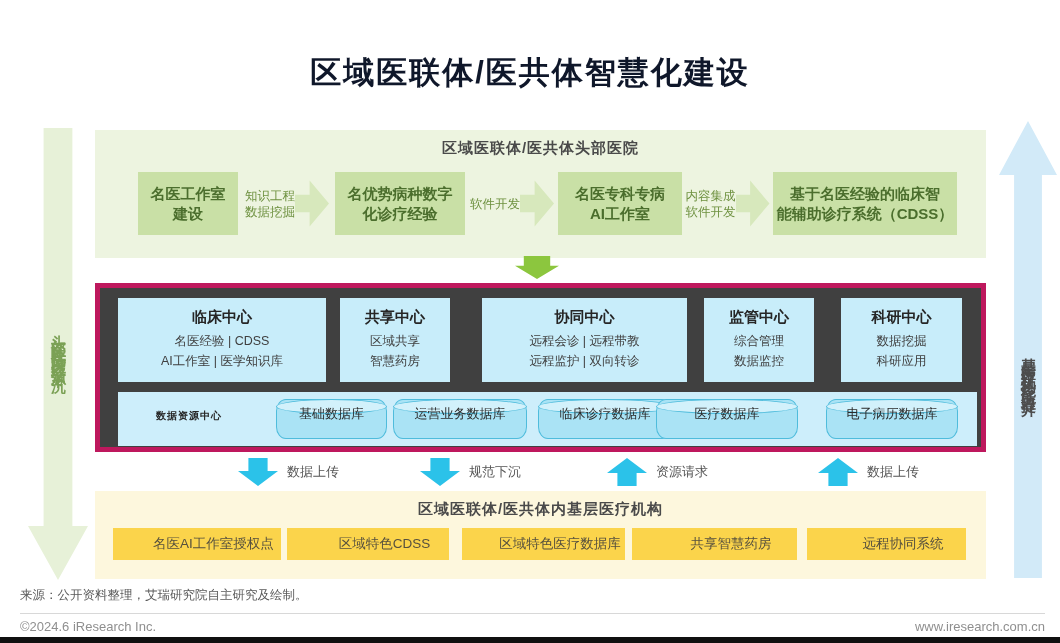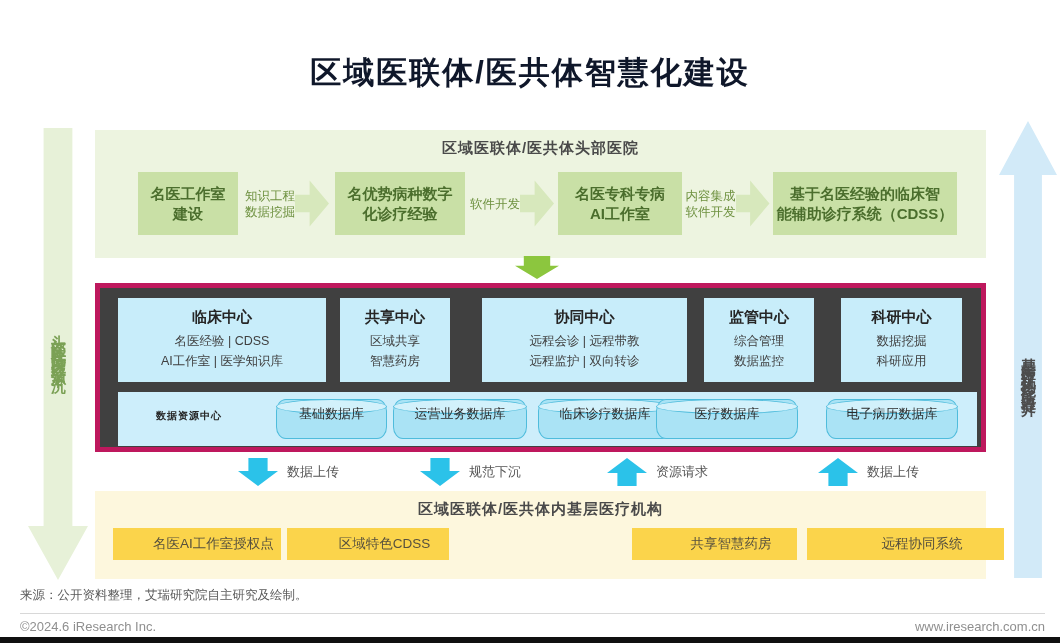--- a/index.html
+++ b/index.html
@@ -193,22 +193,23 @@
   </div>
   <div class="flow" style="left:818px">
     <div class="flow-shape flow-up"></div>
     <div class="flow-label">数据上传</div>
   </div>
 
   <div class="sec-bottom">
     <div class="sec-header">区域医联体/医共体内基层医疗机构</div>
     <div class="ybox" style="left:18px;width:168px">名医AI工作室授权点</div>
     <div class="ybox" style="left:192px;width:162px">区域特色CDSS</div>
+    <div class="ybox" style="left:367px;width:163px">区域特色医疗数据库</div>
     <div class="ybox" style="left:537px;width:165px">共享智慧药房</div>
-    <div class="ybox" style="left:712px;width:197px">远程协同系统</div>
+    <div class="ybox" style="left:712px;width:159px">远程协同系统</div>
   </div>
 
   <div class="source">来源：公开资料整理，艾瑞研究院自主研究及绘制。</div>
   <div class="footer-divider"></div>
   <div class="copyright">©2024.6 iResearch Inc.</div>
   <div class="website">www.iresearch.com.cn</div>
   <div class="bottom-bar"></div>
 
 </div>
 

